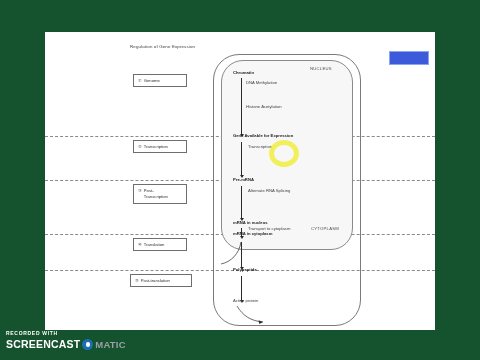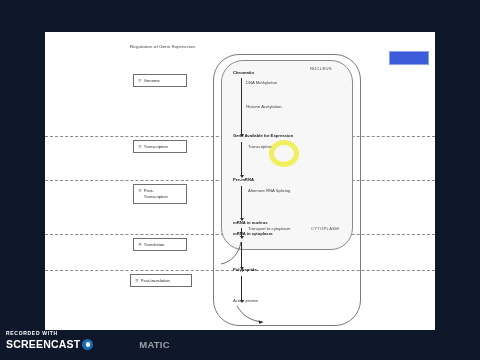--- a/index.html
+++ b/index.html
@@ -11,21 +11,21 @@
     width: 480px;
     height: 360px;
     overflow: hidden;
     font-family: "Liberation Sans", sans-serif;
   }
 
   #screen {
     position: relative;
     width: 480px;
     height: 360px;
-    background: #0f172a;
+    background: #14532d;
   }
 
   
   #canvas {
     position: absolute;
     left: 45px;
     top: 32px;
     width: 390px;
     height: 298px;
     background: #ffffff;
@@ -199,21 +199,20 @@
     width: 4.6px;
     height: 4.6px;
     border-radius: 50%;
     background: #ffffff;
   }
   #watermark .suffix {
     font-size: 9.5px;
     font-weight: bold;
     color: #9aa0a6;
     letter-spacing: 0.2px;
-    margin-left: 44px;
   }
 </style>
 </head>
 <body>
 
 <div id="screen">
 
   <div id="canvas">
 
     <div class="slide-title">Regulation of Gene Expression</div>

